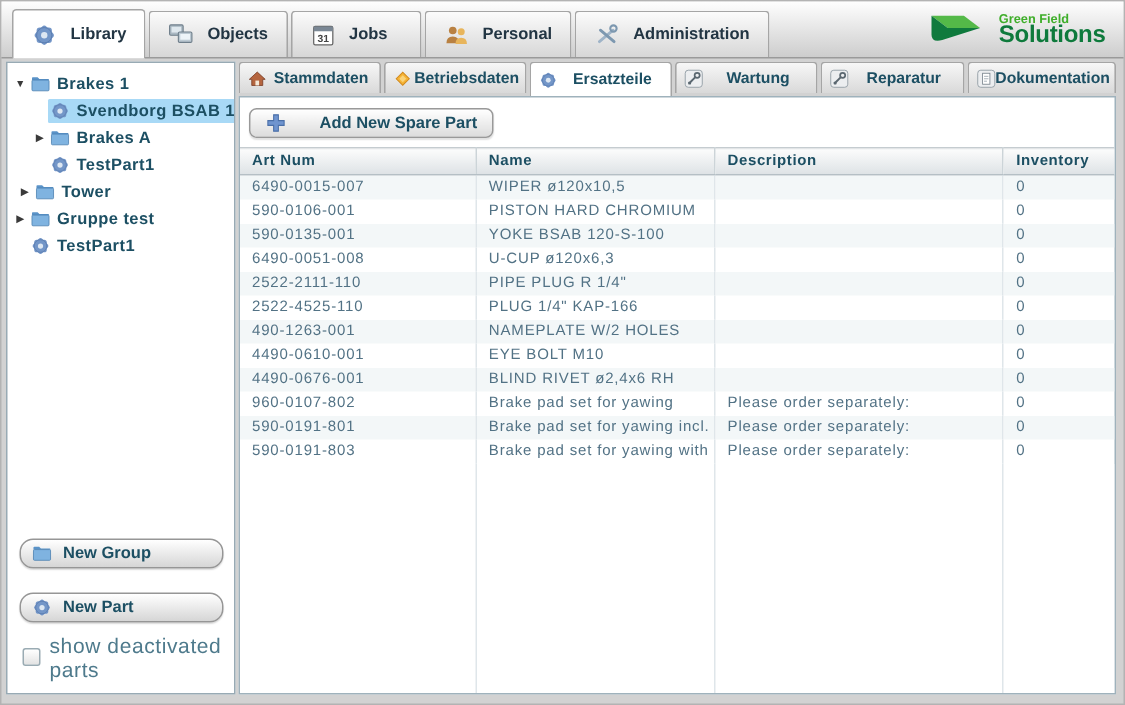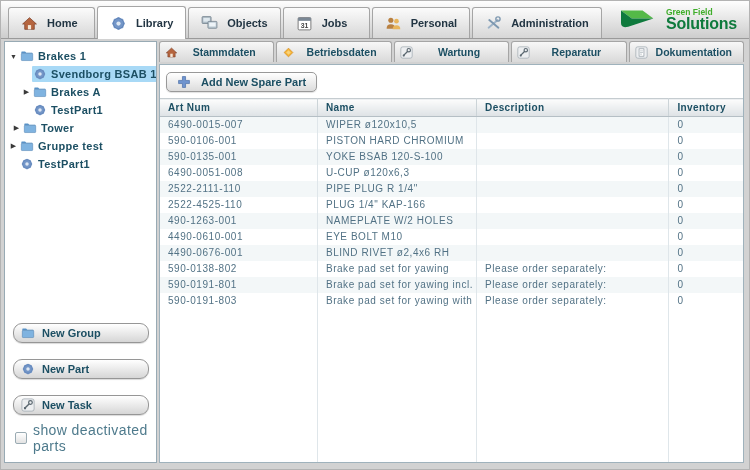--- a/index.html
+++ b/index.html
@@ -41,45 +41,36 @@
   .checkbox-label{font-size:14px;color:#4e7a8c;letter-spacing:0.4px}
 
   
   .main{flex:1;min-width:0;display:flex;flex-direction:column}
   .tabbar{height:23px;flex:none;display:flex;align-items:flex-start}
   .sub-tab{flex:1;height:21px;display:flex;align-items:center;padding:0 3px 0 5px;background:linear-gradient(#f7f7f7,#d9d9d9);border:1px solid #a5a5a5;border-bottom:none;border-radius:3px 3px 0 0;margin-right:2px;cursor:pointer}
   .sub-tab:last-child{margin-right:0}
   .sub-tab .tab-label{flex:1;text-align:center;font-size:10.5px;font-weight:bold;color:var(--label_teal,#1c4f63);white-space:nowrap;overflow:hidden}
   .sub-tab.active{background:#fff;height:23px;margin-bottom:-1px;position:relative;z-index:2}
   .panel{flex:1;background:#fff;border:1px solid #9fb2bc;display:flex;flex-direction:column;min-height:0}
-  .add-btn{align-self:flex-start;margin:7px 0 6px 6px;height:20px;display:inline-flex;align-items:center;gap:10px;padding:0 10px;background:linear-gradient(#ffffff,#dcdcdc);border:1px solid #999;border-radius:5px;font-family:inherit;font-size:11px;font-weight:bold;color:var(--label_teal,#1c4f63);cursor:pointer;box-shadow:0 1px 1px rgba(0,0,0,0.12)}
+  .add-btn{align-self:flex-start;margin:7px 0 6px 6px;height:20px;display:inline-flex;align-items:center;gap:22px;padding:0 10px;background:linear-gradient(#ffffff,#dcdcdc);border:1px solid #999;border-radius:5px;font-family:inherit;font-size:11px;font-weight:bold;color:var(--label_teal,#1c4f63);cursor:pointer;box-shadow:0 1px 1px rgba(0,0,0,0.12)}
   .table-wrap{flex:1;min-height:0;overflow:hidden}
   table{width:100%;height:100%;border-collapse:collapse;table-layout:fixed}
   th{text-align:left;font-size:10px;font-weight:bold;color:var(--label_teal,#1c4f63);background:linear-gradient(#fcfcfc,#dde2e5);border-top:1px solid #c5ccd0;border-bottom:1px solid #b5bfc5;border-right:1px solid #ccd4d8;padding:3px 8px;height:17px;letter-spacing:0.4px;white-space:nowrap;overflow:hidden}
   th:last-child{border-right:none}
   td{font-size:10px;color:#527285;padding:0 8px;height:16px;border-right:1px solid #dfe6ea;letter-spacing:0.55px;white-space:nowrap;overflow:hidden}
   td:last-child{border-right:none}
   tr.r-odd{background:var(--row_alt,#f3f7f8)}
   tr.filler td{height:auto;background:#fff}
 </style>
 </head>
 <body>
 
 <div class="app">
   <div class="topbar">
     <nav id="top-nav">
-        <div class="nav-tab">
-          <span class="icon icon-nav">
-            <svg viewBox="0 0 16 16">
-              <path d="M1.5 8.5 L8 2.5 L14.5 8.5 L12.5 8.5 L12.5 13.5 L3.5 13.5 L3.5 8.5 Z" fill="#b5653f" stroke="#7d3f28" stroke-width="0.7"></path>
-              <rect x="6.5" y="9.5" width="3" height="4" fill="#f4e8d8"></rect>
-            </svg>
-          </span>
-          <span class="nav-label">Home</span>
-        </div>
         <div class="nav-tab active">
           <span class="icon icon-nav">
             <svg viewBox="0 0 16 16">
               <g fill="#7396c8">
                 <rect x="3.2" y="3.2" width="9.6" height="9.6" rx="2"></rect>
                 <rect x="3.2" y="3.2" width="9.6" height="9.6" rx="2" transform="rotate(45 8 8)"></rect>
               </g>
               <circle cx="8" cy="8" r="4.8" fill="#7396c8" stroke="#5577aa" stroke-width="0.5"></circle>
               <circle cx="8" cy="8" r="2" fill="#dde7f2"></circle>
             </svg>
@@ -260,31 +251,20 @@
                   <g fill="#7396c8">
                     <rect x="3.2" y="3.2" width="9.6" height="9.6" rx="2"></rect>
                     <rect x="3.2" y="3.2" width="9.6" height="9.6" rx="2" transform="rotate(45 8 8)"></rect>
                   </g>
                   <circle cx="8" cy="8" r="4.8" fill="#7396c8" stroke="#5577aa" stroke-width="0.5"></circle>
                   <circle cx="8" cy="8" r="2" fill="#dde7f2"></circle>
                 </svg>
               </span>
               <span>New Part</span>
             </button>
-            <button class="side-btn">
-              <span class="icon icon-btn">
-                <svg viewBox="0 0 16 16">
-                  <rect x="1" y="1" width="14" height="14" rx="2.5" fill="#eceef0" stroke="#98a2aa" stroke-width="0.8"></rect>
-                  <path d="M4.5 11.5 L9.5 6.5" stroke="#5a6770" stroke-width="1.6"></path>
-                  <circle cx="10.8" cy="5.2" r="2.1" fill="none" stroke="#5a6770" stroke-width="1.4"></circle>
-                  <rect x="3.4" y="10.4" width="2.4" height="2.4" rx="0.6" fill="#5a6770"></rect>
-                </svg>
-              </span>
-              <span>New Task</span>
-            </button>
           </div>
         <label class="checkbox-row">
           <span class="checkbox"></span>
           <span class="checkbox-label">show deactivated parts</span>
         </label>
       </div>
     </aside>
 
     <main class="main">
       <div class="tabbar" id="sub-tabs">
@@ -298,20 +278,33 @@
             <span class="tab-label">Stammdaten</span>
           </div>
           <div class="sub-tab">
             <span class="icon icon-tab">
               <svg viewBox="0 0 16 16">
                 <rect x="4.2" y="4.2" width="7.6" height="7.6" transform="rotate(45 8 8)" fill="#f5b335" stroke="#d28a1e" stroke-width="0.8"></rect>
                 <rect x="6" y="6" width="4" height="4" transform="rotate(45 8 8)" fill="#fad37a"></rect>
               </svg>
             </span>
             <span class="tab-label">Betriebsdaten</span>
+          </div>
+          <div class="sub-tab active">
+            <span class="icon icon-tab">
+              <svg viewBox="0 0 16 16">
+                <g fill="#7396c8">
+                  <rect x="3.2" y="3.2" width="9.6" height="9.6" rx="2"></rect>
+                  <rect x="3.2" y="3.2" width="9.6" height="9.6" rx="2" transform="rotate(45 8 8)"></rect>
+                </g>
+                <circle cx="8" cy="8" r="4.8" fill="#7396c8" stroke="#5577aa" stroke-width="0.5"></circle>
+                <circle cx="8" cy="8" r="2" fill="#dde7f2"></circle>
+              </svg>
+            </span>
+            <span class="tab-label">Ersatzteile</span>
           </div>
           <div class="sub-tab">
             <span class="icon icon-tab">
               <svg viewBox="0 0 16 16">
                 <rect x="1" y="1" width="14" height="14" rx="2.5" fill="#eceef0" stroke="#98a2aa" stroke-width="0.8"></rect>
                 <path d="M4.5 11.5 L9.5 6.5" stroke="#5a6770" stroke-width="1.6"></path>
                 <circle cx="10.8" cy="5.2" r="2.1" fill="none" stroke="#5a6770" stroke-width="1.4"></circle>
                 <rect x="3.4" y="10.4" width="2.4" height="2.4" rx="0.6" fill="#5a6770"></rect>
               </svg>
             </span>
@@ -413,21 +406,21 @@
                   <td></td>
                   <td>0</td>
                 </tr>
                 <tr class="table-row r-odd">
                   <td>4490-0676-001</td>
                   <td>BLIND RIVET ø2,4x6 RH</td>
                   <td></td>
                   <td>0</td>
                 </tr>
                 <tr class="table-row">
-                  <td>590-0138-802</td>
+                  <td>960-0107-802</td>
                   <td>Brake pad set for yawing</td>
                   <td>Please order separately:</td>
                   <td>0</td>
                 </tr>
                 <tr class="table-row r-odd">
                   <td>590-0191-801</td>
                   <td>Brake pad set for yawing incl. wear in</td>
                   <td>Please order separately:</td>
                   <td>0</td>
                 </tr>

